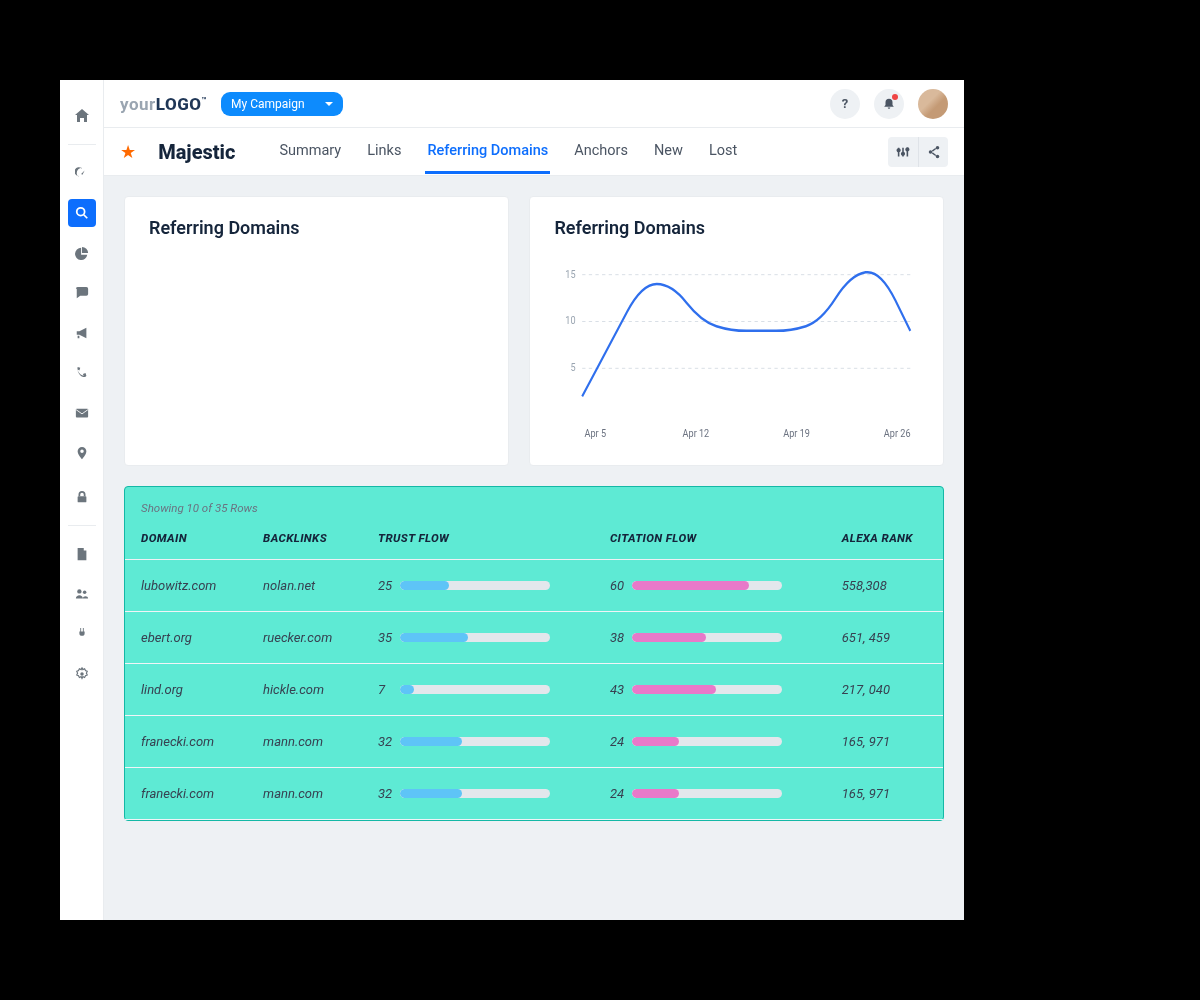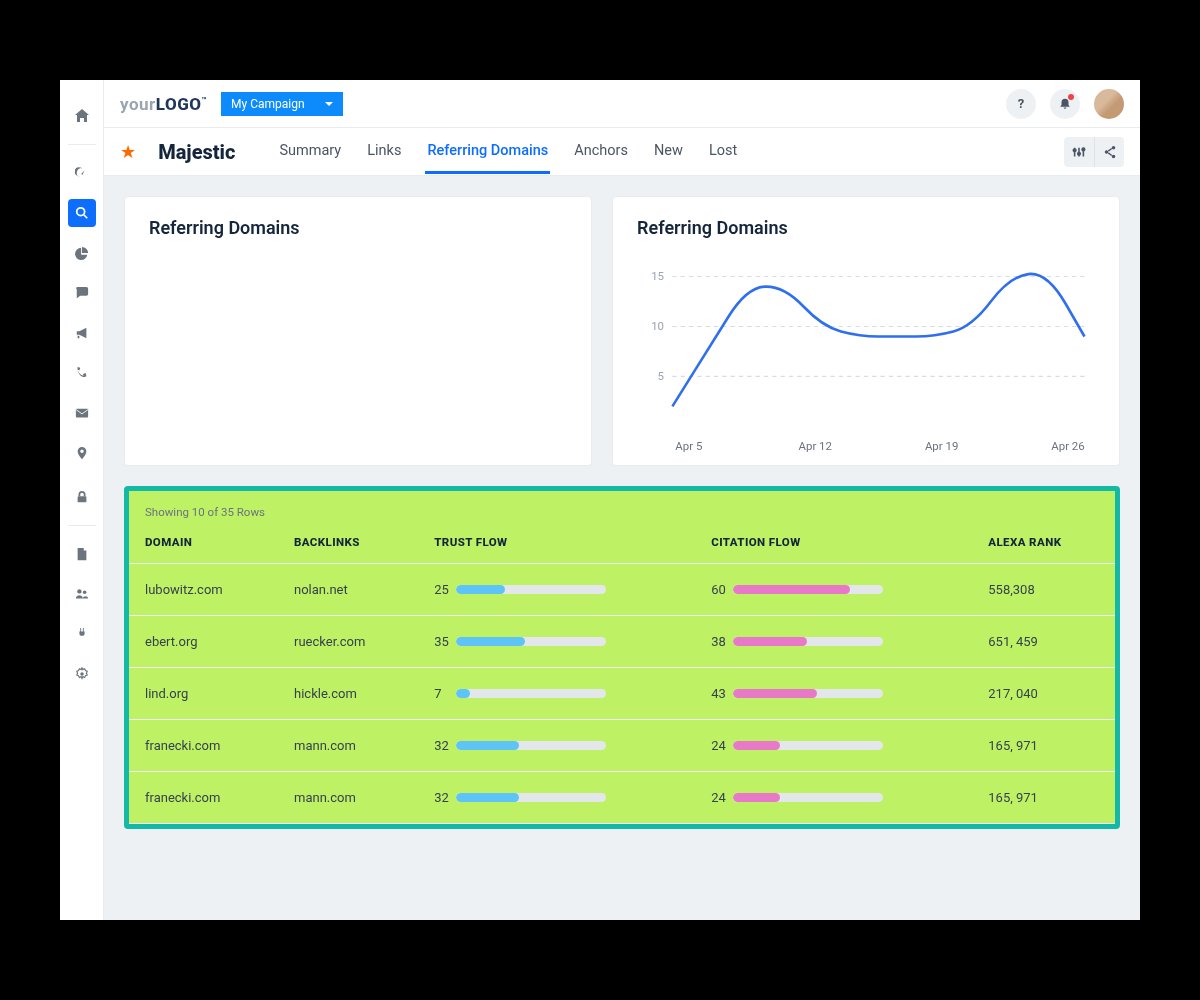--- a/index.html
+++ b/index.html
@@ -6,21 +6,21 @@
   body {
     font-family: -apple-system, BlinkMacSystemFont, "Segoe UI", Roboto, Helvetica, Arial, sans-serif;
     background: #000;
     width: 1200px;
     height: 1000px;
     overflow: hidden;
   }
   .app-frame {
     position: absolute;
     left: 60px; top: 80px;
-    width: 1080px; height: 840px;
+    width: 904px; height: 840px;
     background: #fff;
     display: flex;
     box-shadow: 0 4px 30px rgba(0,0,0,0.3);
     justify-content: center;
   }
   .sidebar {
     width: 44px;
     border-right: 1px solid #e9ecef;
     background: #fff;
     display: flex;
@@ -61,21 +61,21 @@
     gap: 14px;
   }
   .logo { font-weight: 700; font-size: 17px; color: #9aa5b1; letter-spacing: 0.5px;}
   .logo .b { color: #1f3656; font-weight: 800; }
   .logo .tm { font-size: 8px; vertical-align: super; color:#1f3656;}
   .campaign-btn {
     background: #0d8bfd;
     color: #fff;
     font-size: 12px;
     padding: 5px 10px;
-    border-radius: 0;
+    border-radius: 9px;
     display: flex; align-items: center; gap: 20px;
     cursor: pointer;
   }
   .spacer { flex: 1; }
   .round-btn {
     width: 30px; height: 30px;
     border-radius: 50%;
     background: #eef1f4;
     display: flex; align-items: center; justify-content: center;
     color: #4b5563;
@@ -149,21 +149,21 @@
     flex:1;display:flex;align-items:center;justify-content:center;
     font-size: 78px; font-weight: 800; color: #15253b;
   }
   .chart-area { flex:1; position:relative; }
   svg.chart-svg { width:100%; height:100%; }
   .y-tick { font-size: 11px; fill: #9aa5b1; }
   .x-tick { font-size: 11px; fill: #6b7280; }
   .grid-line { stroke: #d5dce3; stroke-dasharray: 4 4; stroke-width:1;}
   .series-line { stroke: #2f6fed; stroke-width: 2.5; fill:none; }
   .table-card {
-    background:#bef264;border:5px solid #14b8a6;border-radius:4px;
+    background:#5eead4;border:1px solid #14b8a6;border-radius:4px;font-style:italic;
   }
   .table-meta { font-size: 11.5px; color:#6b7280; padding: 14px 16px 6px;}
   .tbl { width:100%; border-collapse: collapse; }
   .tbl th {
     text-align:left; font-size:11.5px; letter-spacing:0.4px;
     color:#15253b; font-weight:800; padding:10px 16px 14px;
     border-bottom:1px solid #eef1f4;
   }
   .tbl td {
     font-size:13px; color:#374151; padding:18px 16px;

